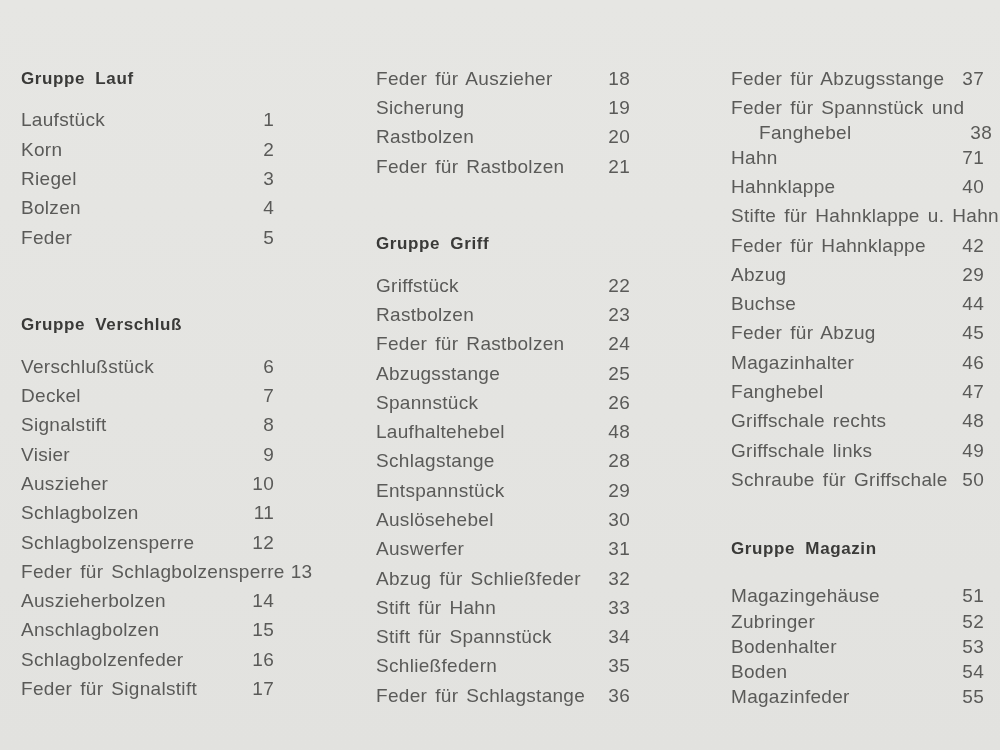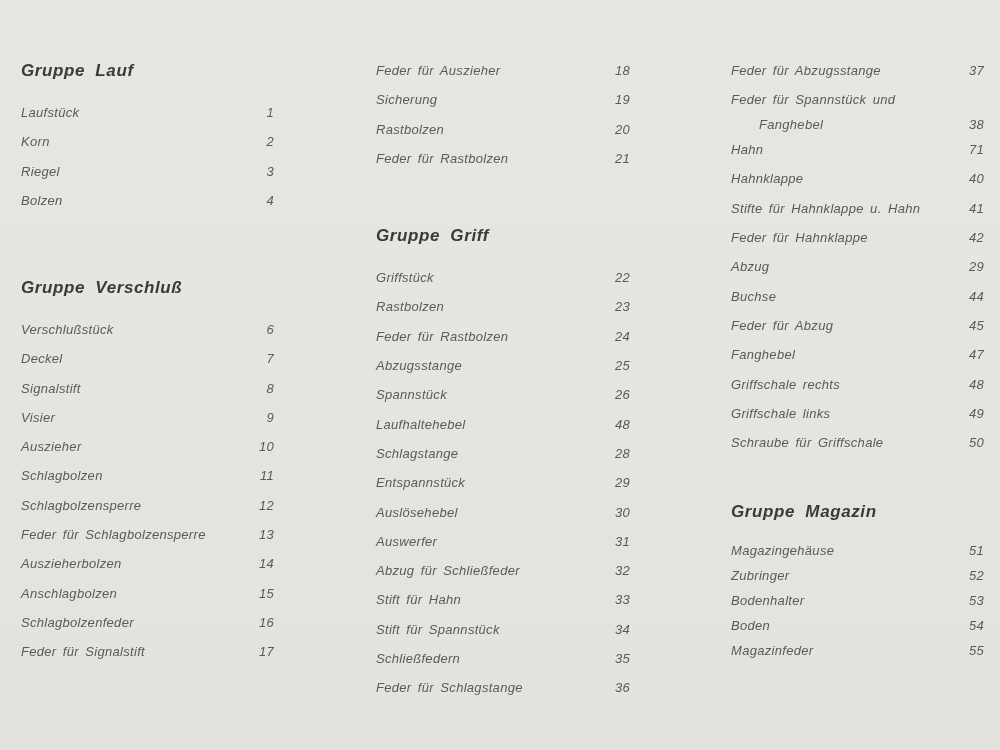--- a/index.html
+++ b/index.html
@@ -14,22 +14,21 @@
     background: var(--paper, #e4e4e1);
   }
   .page {
     position: relative;
     width: 1000px;
     height: 750px;
     background: linear-gradient(180deg, #e6e6e3 0%, #e4e4e1 55%, #e2e2df 100%);
   }
   .col {
     position: absolute;
-    top: 56px;
-    font-style: italic;
+    top: 64px;
   }
   .col1 { left: 21px;  width: 253px; }
   .col2 { left: 376px; width: 254px; }
   .col3 { left: 731px; width: 253px; }
 
   .group-header {
     height: 29.3px;
     display: flex;
     align-items: center;
     font-size: 17px;
@@ -37,28 +36,28 @@
     color: var(--header-ink, #3a3a38);
     letter-spacing: 0.6px;
     word-spacing: 5px;
     white-space: nowrap;
   }
   .col1 .group-header.spaced { margin-top: 58px; }
   .col2 .group-header.spaced { margin-top: 48px; }
   .col3 .group-header.spaced { margin-top: 40px; }
 
   .items.after-header { margin-top: 12.5px; }
-  .items.compact.after-header { margin-top: 11px; }
+  .items.compact.after-header { margin-top: 20px; }
 
   .row {
     display: flex;
     align-items: center;
     justify-content: space-between;
     height: 29.3px;
-    font-size: 13px;
+    font-size: 19px;
     color: var(--ink, #5a5a58);
     letter-spacing: 0.3px;
     word-spacing: 2.5px;
     white-space: nowrap;
   }
   .compact .row { height: 25.2px; }
 
   .row .label { flex: 1 1 auto; overflow: visible; }
   .row .num {
     flex: 0 0 auto;
@@ -87,20 +86,24 @@
           <div class="num">2</div>
         </div>
         <div class="row">
           <div class="label">Riegel</div>
           <div class="num">3</div>
         </div>
         <div class="row">
           <div class="label">Bolzen</div>
           <div class="num">4</div>
         </div>
+        <div class="row">
+          <div class="label">Feder</div>
+          <div class="num">5</div>
+        </div>
       </div>
       <div class="group-header spaced">Gruppe Verschluß</div>
       <div class="items after-header">
         <div class="row">
           <div class="label">Verschlußstück</div>
           <div class="num">6</div>
         </div>
         <div class="row">
           <div class="label">Deckel</div>
           <div class="num">7</div>
@@ -265,20 +268,24 @@
         </div>
         <div class="row">
           <div class="label">Buchse</div>
           <div class="num">44</div>
         </div>
         <div class="row">
           <div class="label">Feder für Abzug</div>
           <div class="num">45</div>
         </div>
         <div class="row">
+          <div class="label">Magazinhalter</div>
+          <div class="num">46</div>
+        </div>
+        <div class="row">
           <div class="label">Fanghebel</div>
           <div class="num">47</div>
         </div>
         <div class="row">
           <div class="label">Griffschale rechts</div>
           <div class="num">48</div>
         </div>
         <div class="row">
           <div class="label">Griffschale links</div>
           <div class="num">49</div>

